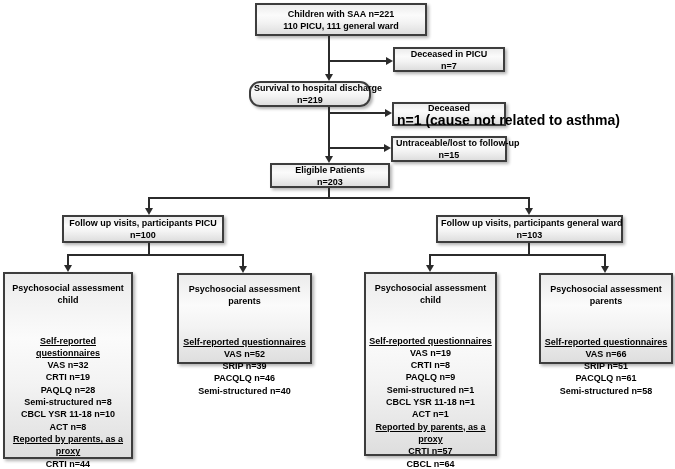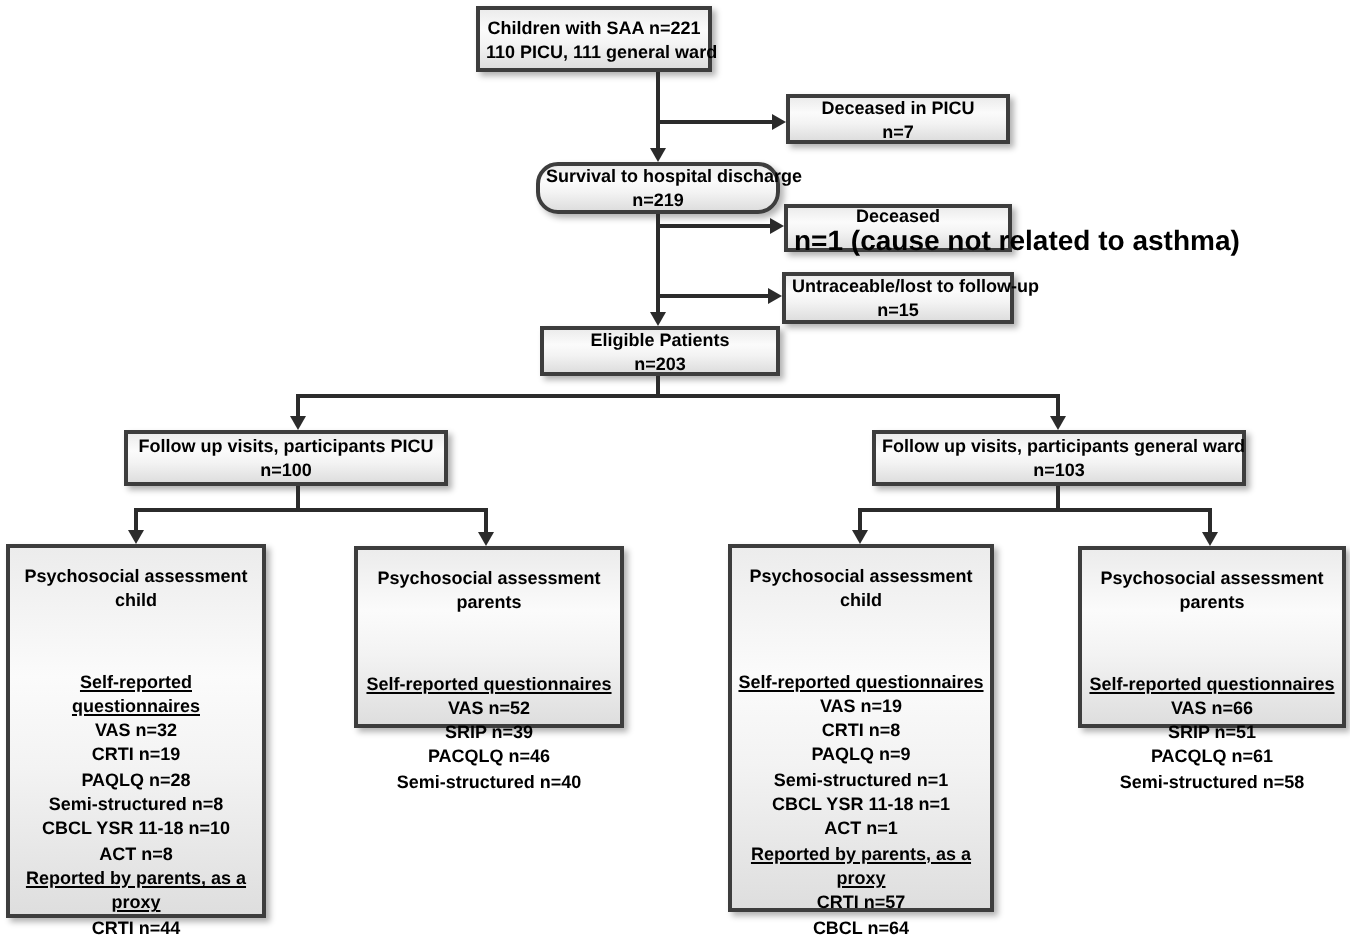--- a/index.html
+++ b/index.html
@@ -37,31 +37,31 @@
     position:absolute;width:0;height:0;
     border-top:4px solid transparent;border-bottom:4px solid transparent;
     border-left:7px solid #2b2b2b;
   }
 </style>
 </head>
 <body>
 
 <div id="canvas">
 
-  <div class="box" style="left:238px;top:3px;width:118px;height:33px;">
+  <div class="box" style="left:255px;top:3px;width:172px;height:33px;">
     <div class="line">Children with SAA n=221</div>
     <div class="line">110 PICU, 111 general ward</div>
   </div>
 
   <div class="box" style="left:393px;top:47px;width:112px;height:25px;">
     <div class="line">Deceased in PICU</div>
     <div class="line">n=7</div>
   </div>
 
-  <div class="box" style="left:268px;top:81px;width:122px;height:26px;border-radius:11px;">
+  <div class="box" style="left:249px;top:81px;width:122px;height:26px;border-radius:11px;">
     <div class="line">Survival to hospital discharge</div>
     <div class="line">n=219</div>
   </div>
 
   <div class="box" style="left:392px;top:102px;width:114px;height:24px;">
     <div class="line">Deceased</div>
     <div class="line" style="font-size:14px;">n=1 (cause not related to asthma)</div>
   </div>
 
   <div class="box" style="left:391px;top:136px;width:116px;height:26px;">

